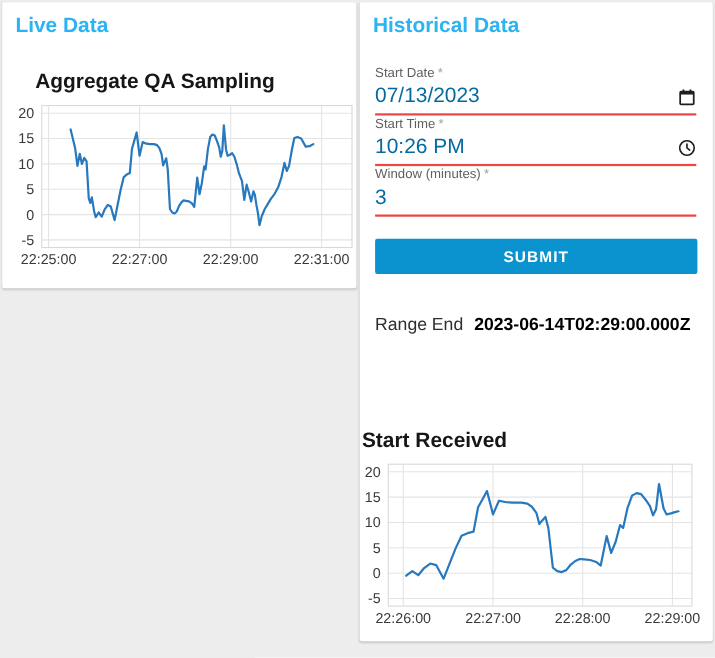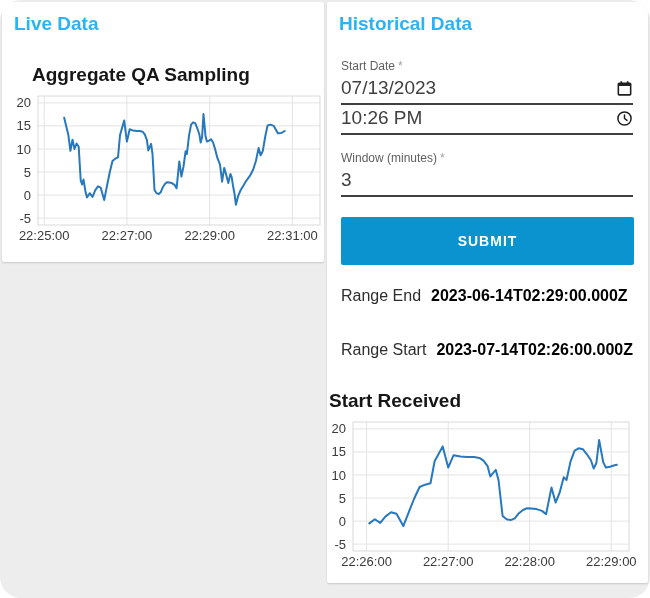--- a/index.html
+++ b/index.html
@@ -1,37 +1,37 @@
 <!DOCTYPE html>
 <html><head>
 <meta charset="utf-8">
 <style>
   html,body{margin:0;padding:0;}
   .stage{position:relative;width:650px;height:598px;background:#ededed;overflow:hidden;
-         font-family:"Liberation Sans","DejaVu Sans",sans-serif;color:#1a1a1a;border-radius:21px;}
+         font-family:"Liberation Sans","DejaVu Sans",sans-serif;color:#1a1a1a;}
   .card{position:absolute;background:#ffffff;border-radius:2px;box-shadow:0 1px 2px rgba(0,0,0,.16);}
   .card-left{left:2px;top:2px;width:322px;height:260px;}
   .card-right{left:327px;top:2px;width:321px;height:581px;}
   .panel-title{position:absolute;left:12px;top:11px;margin:0;font-size:19px;font-weight:700;color:#2bb3f3;}
   .chart-title{position:absolute;text-align:left;font-size:19px;font-weight:600;color:#161616;}
   #live-chart-title{left:30px;top:62px;width:292px;}
   #hist-chart-title{left:2px;top:388px;width:316px;}
   svg.chart{position:absolute;display:block;}
   #chart-live{left:0;top:90px;}
   #chart-hist{left:2px;top:416px;}
   svg text.tick{font-size:13px;fill:#3a3a3a;font-family:"Liberation Sans","DejaVu Sans",sans-serif;}
-  .field{position:absolute;left:14px;width:292px;border-bottom:2px solid #404040;}
+  .field{position:absolute;left:14px;width:292px;border-bottom:2px solid #ef4444;}
   #field-date{top:57px;} #field-time{top:103px;} #field-window{top:149px;}
   .field-label{display:block;height:16px;font-size:12px;color:#5f5f5f;}
   .req{color:#a3a3a3;margin-left:3px;}
   .value-row{display:flex;align-items:center;height:26px;padding-bottom:2px;}
   .value-row input{flex:1;min-width:0;border:0;outline:0;padding:0;background:transparent;
-                   font-size:19px;color:#404040;font-family:inherit;}
+                   font-size:19px;color:#0369a1;font-family:inherit;}
   .field-icon{flex:0 0 auto;width:17px;height:17px;cursor:pointer;}
-  .submit-btn{position:absolute;left:14px;top:215px;width:293px;height:48px;background:#0a93cf;color:#fff;
+  .submit-btn{position:absolute;left:14px;top:215px;width:293px;height:32px;background:#0a93cf;color:#fff;
               border:0;border-radius:2px;font-size:14px;font-weight:700;letter-spacing:1px;
               font-family:inherit;cursor:pointer;}
   .result-row{position:absolute;left:14px;display:flex;align-items:baseline;gap:10px;
               font-size:16px;color:#2e2e2e;white-space:nowrap;}
   #row-range-end{top:285px;} #row-range-start{top:339px;}
   .result-value{font-weight:700;color:#000;}
 </style>
 </head>
 <body>
 
@@ -80,20 +80,23 @@
             <line x1="5" y1="1.2" x2="5" y2="4" stroke="#1f1f1f" stroke-width="1.6"></line>
             <line x1="11" y1="1.2" x2="11" y2="4" stroke="#1f1f1f" stroke-width="1.6"></line>
             <rect x="2.2" y="3" width="11.6" height="11" rx="0.8" fill="none" stroke="#1f1f1f" stroke-width="1.5"></rect>
             <rect x="2.2" y="3" width="11.6" height="2.6" fill="#1f1f1f"></rect>
           </svg>
         </span>
       </div>
     </div>
 
     <div class="field" id="field-time">
+      <label class="field-label">
+        <span>Start Time</span><span class="req">*</span>
+      </label>
       <div class="value-row">
         <input type="text" value="10:26 PM" style="">
         <span class="field-icon">
           <svg viewBox="0 0 16 16" width="17" height="17">
             <circle cx="8" cy="8" r="6.2" fill="none" stroke="#1f1f1f" stroke-width="1.4"></circle>
             <path d="M8 4.6 L8 8 L10.4 9.8" fill="none" stroke="#1f1f1f" stroke-width="1.4" stroke-linecap="round" stroke-linejoin="round"></path>
           </svg>
         </span>
       </div>
     </div>
@@ -107,24 +110,20 @@
       </div>
     </div>
 
     <button class="submit-btn">SUBMIT</button>
 
     <div class="result-row" id="row-range-end">
       <span>Range End</span>
       <span class="result-value">2023-06-14T02:29:00.000Z</span>
     </div>
 
-    <div class="result-row" id="row-range-start">
-      <span>Range Start</span>
-      <span class="result-value">2023-07-14T02:26:00.000Z</span>
-    </div>
 
     <div class="chart-title" id="hist-chart-title">Start Received</div>
     <svg class="chart" id="chart-hist" width="316" height="154">
         <line x1="24" y1="126.1" x2="300" y2="126.1" stroke="#e4e4e4" stroke-width="1"></line>
         <text class="tick" x="17" y="130.6" text-anchor="end">-5</text>
         <line x1="24" y1="103.1" x2="300" y2="103.1" stroke="#e4e4e4" stroke-width="1"></line>
         <text class="tick" x="17" y="107.6" text-anchor="end">0</text>
         <line x1="24" y1="80.0" x2="300" y2="80.0" stroke="#e4e4e4" stroke-width="1"></line>
         <text class="tick" x="17" y="84.5" text-anchor="end">5</text>
         <line x1="24" y1="57.0" x2="300" y2="57.0" stroke="#e4e4e4" stroke-width="1"></line>

